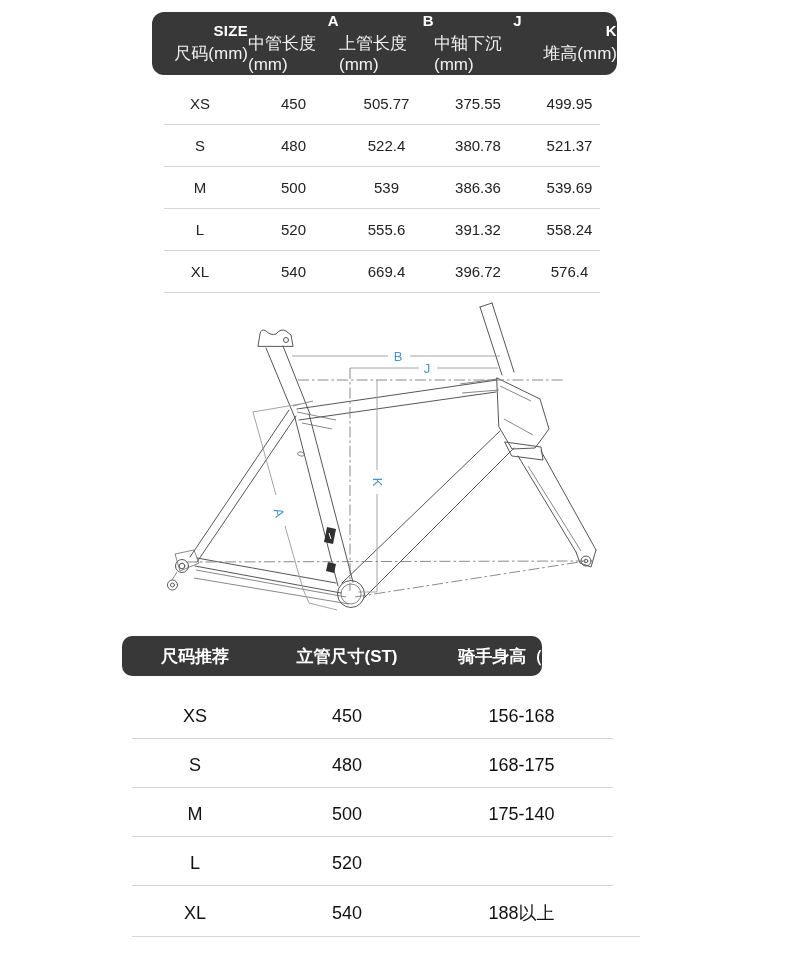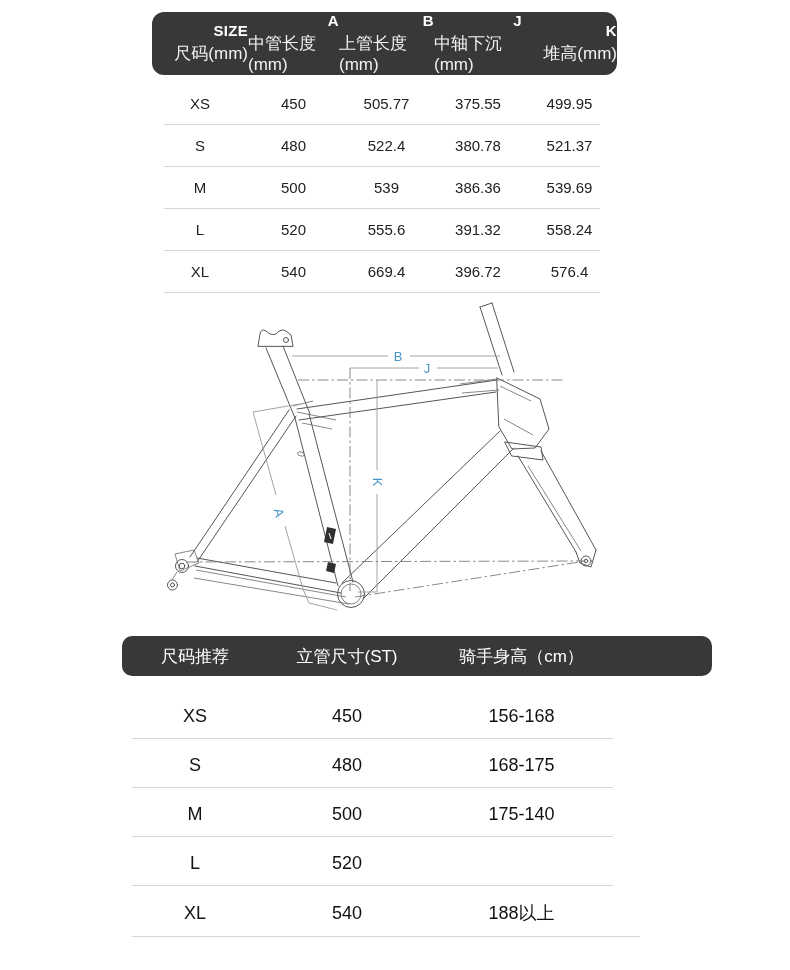--- a/index.html
+++ b/index.html
@@ -19,22 +19,22 @@
   .geo-hdr .t { font-size:15px; font-weight:bold; letter-spacing:.3px; }
   .geo-hdr .s { font-size:17px; color:#f1f1f1; }
   .geo-row {
     position:absolute; left:152px; width:465px; height:42px;
     display:grid; grid-template-columns:96px 91px 95px 88px 95px;
     align-items:center; font-size:15px; color:#222;
   }
   .geo-row .cell { text-align:center; }
   .sep { position:absolute; height:1px; background:#d6d6d6; }
   .rec-hdr {
-    left:122px; top:636px; width:590px; height:40px; border-radius:10px;
-    grid-template-columns:146px 158px 191px; font-size:17px; font-weight:normal;
+    left:122px; top:636px; width:420px; height:40px; border-radius:10px;
+    grid-template-columns:146px 158px 191px; font-size:17px; font-weight:bold;
   }
   .rec-hdr .cell { text-align:center; }
   .rec-row {
     position:absolute; left:122px; width:495px; height:48px;
     display:grid; grid-template-columns:146px 158px 191px;
     align-items:center; font-size:18px; color:#111;
   }
   .rec-row .cell { text-align:center; }
   svg.drawing { position:absolute; left:160px; top:300px; }
   svg .fl   { fill:none; stroke:#565656; stroke-width:1; stroke-linejoin:round; stroke-linecap:round; }

